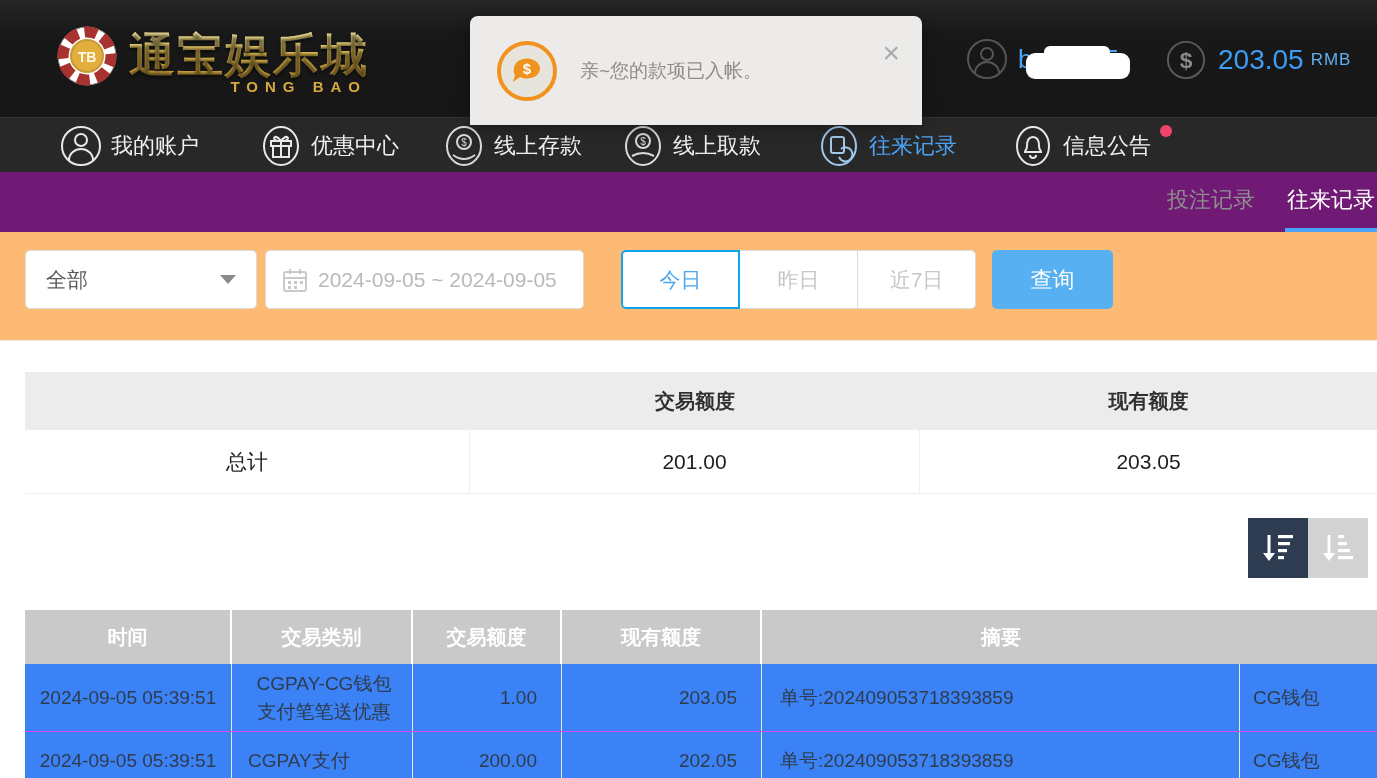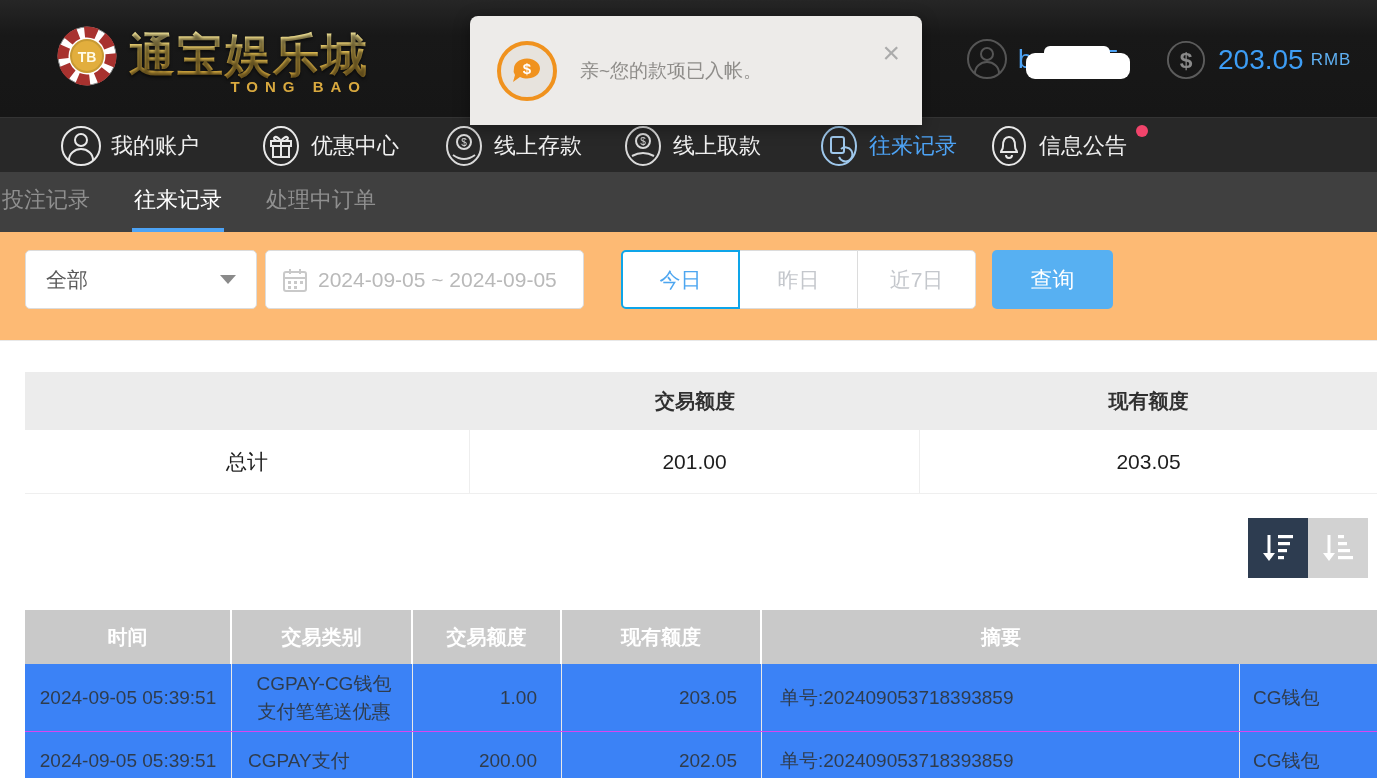--- a/index.html
+++ b/index.html
@@ -35,22 +35,22 @@
   .navbar { position:absolute; left:0; top:117px; width:1377px; height:55px; background:#282828;
     border-top:1px solid #343434; }
   .nav-item { position:absolute; top:0; height:55px; display:flex; align-items:center; cursor:pointer; }
   .nav-item .lbl { margin-left:9px; font-size:22px; color:#f0f0f0; }
   .nav-item.active .lbl { color:#4da3f5; }
   .nav-icon { width:42px; height:42px; }
   .nav-badge { position:absolute; right:-21px; top:7px; width:12px; height:12px;
     border-radius:50%; background:#f1446b; }
 
   
-  .subnav { position:absolute; left:0; top:172px; width:1377px; height:60px; background:#404040;
-    display:flex; justify-content:flex-start; align-items:stretch; gap:40px; }
+  .subnav { position:absolute; left:0; top:172px; width:1377px; height:60px; background:#701a75;
+    display:flex; justify-content:flex-end; align-items:stretch; gap:28px; }
   .tab { display:flex; align-items:center; font-size:22px; color:#8f8f8f; cursor:pointer;
     border-bottom:4px solid transparent; padding:0 2px; }
   .tab.active { color:#fff; border-bottom-color:#4da3f5; }
 
   
   .filters { position:absolute; left:0; top:232px; width:1377px; height:108px; background:#fdba74; }
   .select-box { position:absolute; left:25px; top:18px; width:232px; height:59px;
     border:1px solid #dcdcdc; border-radius:5px; display:flex; align-items:center;
     padding:0 20px; font-size:21px; color:#5a5a5a; cursor:pointer; background:#fff; }
   .caret { margin-left:auto; width:0; height:0; border-left:8px solid transparent;
@@ -201,35 +201,34 @@
       <span class="lbl">线上取款</span>
     </div>
     <div class="nav-item active" style="left:818px">
       <svg class="nav-icon" viewBox="0 0 42 42">
         <ellipse cx="21" cy="21" rx="17" ry="19" fill="none" stroke="#9fc8ec" stroke-width="2"></ellipse>
         <rect x="13" y="12" width="13" height="16" rx="2" fill="none" stroke="#9fc8ec" stroke-width="2"></rect>
         <path d="M23 24 a7 7 0 1 1 -2 8" fill="none" stroke="#9fc8ec" stroke-width="2"></path>
       </svg>
       <span class="lbl">往来记录</span>
     </div>
-    <div class="nav-item" style="left:988px">
+    <div class="nav-item" style="left:1012px">
       <svg class="nav-icon" viewBox="0 0 42 42">
         <ellipse cx="21" cy="21" rx="16" ry="19" fill="none" stroke="#e8e8e8" stroke-width="2"></ellipse>
         <path d="M13 27 c0 -2 2 -2 2 -6 c0 -6 2 -9 6 -9 c4 0 6 3 6 9 c0 4 2 4 2 6 z" fill="none" stroke="#e8e8e8" stroke-width="2"></path>
         <path d="M18 30 a3 3 0 0 0 6 0" fill="none" stroke="#e8e8e8" stroke-width="2"></path>
       </svg>
       <span class="lbl">信息公告</span>
       <span class="nav-badge"></span>
     </div>
   </div>
 
   <div class="subnav">
     <div class="tab">投注记录</div>
     <div class="tab active">往来记录</div>
-    <div class="tab">处理中订单</div>
   </div>
 
   <div class="filters">
     <div class="select-box">
       <span>全部</span>
       <span class="caret"></span>
     </div>
     <div class="date-box">
       <svg width="26" height="26" viewBox="0 0 26 26">
         <rect x="2" y="5" width="22" height="19" rx="2" fill="none" stroke="#c9c9c9" stroke-width="2"></rect>

